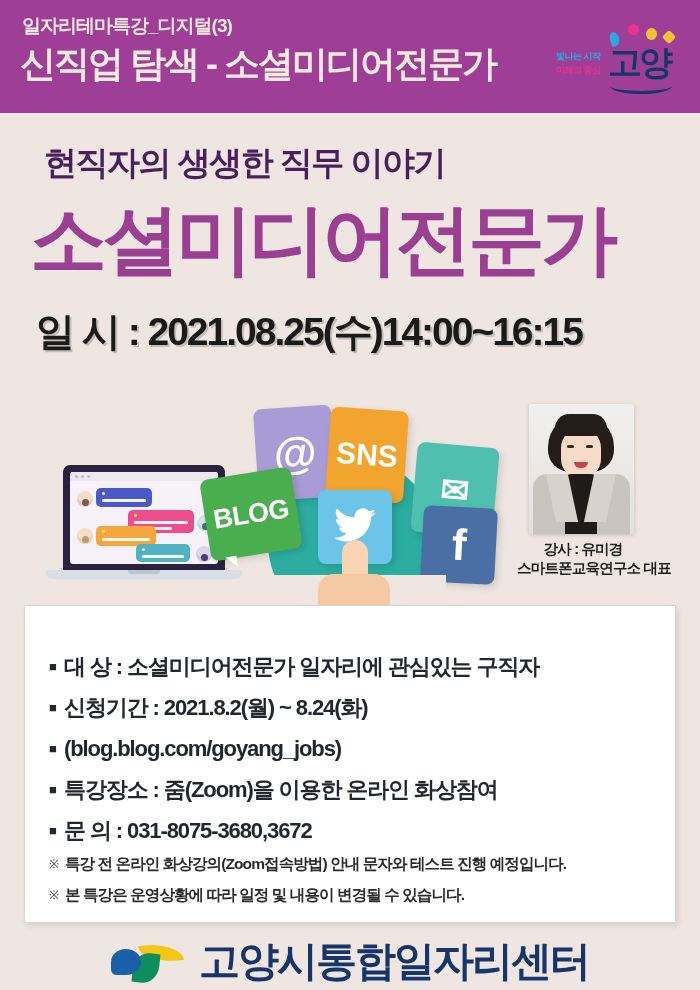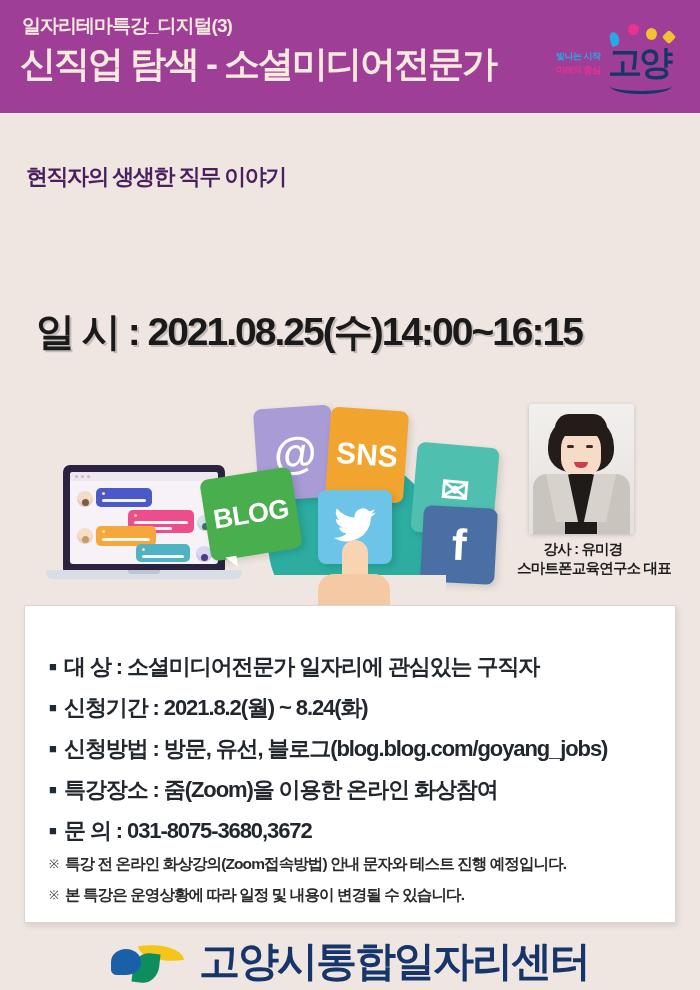--- a/index.html
+++ b/index.html
@@ -47,23 +47,23 @@
     border-bottom:3px solid #16366B; border-radius:0 0 50% 50%;
   }
   #city-logo .fig { position:absolute; border-radius:50%; }
   #city-logo .f1 { left:56px; top:12px; width:9px; height:14px; background:#2AA8E0; border-radius:50% 50% 50% 0; transform:rotate(-18deg); }
   #city-logo .f2 { left:74px; top:4px; width:11px; height:11px; background:#E8338F; }
   #city-logo .f3 { left:92px; top:8px; width:11px; height:12px; background:#F0C330; }
   #city-logo .f4 { left:110px; top:12px; width:10px; height:10px; background:#F0C330; border-radius:2px; transform:rotate(45deg); }
 
   
   #subtitle {
-    position:absolute; left:26px; top:141px;
-    font-size:22px; font-weight:bold; letter-spacing:-1.5px;
-    color:#4A1F5E; white-space:nowrap;margin-top:21px;
+    position:absolute; left:44px; top:141px;
+    font-size:33px; font-weight:bold; letter-spacing:-1.5px;
+    color:#4A1F5E; white-space:nowrap;
   }
   #maintitle {
     position:absolute; left:30px; top:189px;
     font-size:77px; font-weight:bold; letter-spacing:-4px;
     color:#9B3F92; white-space:nowrap;
   }
   #datetime {
     position:absolute; left:36px; top:305px;
     font-size:39px; font-weight:bold; letter-spacing:-2px;
     color:#1A1A1A; white-space:nowrap;
@@ -192,20 +192,21 @@
       <span class="fig f3"></span>
       <span class="fig f4"></span>
       <div class="slogan-a">빛나는 시작</div>
       <div class="slogan-b">미래의 중심</div>
       <div class="wordmark">고양</div>
       <div class="smile"></div>
     </div>
   </div>
 
   <div id="subtitle">현직자의 생생한 직무 이야기</div>
+  <div id="maintitle">소셜미디어전문가</div>
   <div id="datetime">일 시 : 2021.08.25(수)14:00~16:15</div>
 
   <div id="illo">
 
     <div class="lp-body"></div>
     <div class="lp-screen">
       <div class="lp-bar">
         <span class="lp-dot" style="left:5px"></span>
         <span class="lp-dot" style="left:11px"></span>
         <span class="lp-dot" style="left:17px"></span>
@@ -293,21 +294,20 @@
         <span class="info-text">대      상 : 소셜미디어전문가 일자리에 관심있는 구직자</span>
       </div>
 
       <div class="info-row">
         <span class="bullet">■</span>
         <span class="info-text">신청기간 : 2021.8.2(월) ~ 8.24(화)</span>
       </div>
 
       <div class="info-row">
         <span class="bullet">■</span>
-        <span class="info-text">신청방법 : 방문, 유선, 블로그</span>
         <span class="info-text small">(blog.blog.com/goyang_jobs)</span>
       </div>
 
       <div class="info-row">
         <span class="bullet">■</span>
         <span class="info-text">특강장소 : 줌(Zoom)을 이용한 온라인 화상참여</span>
       </div>
 
       <div class="info-row">
         <span class="bullet">■</span>

